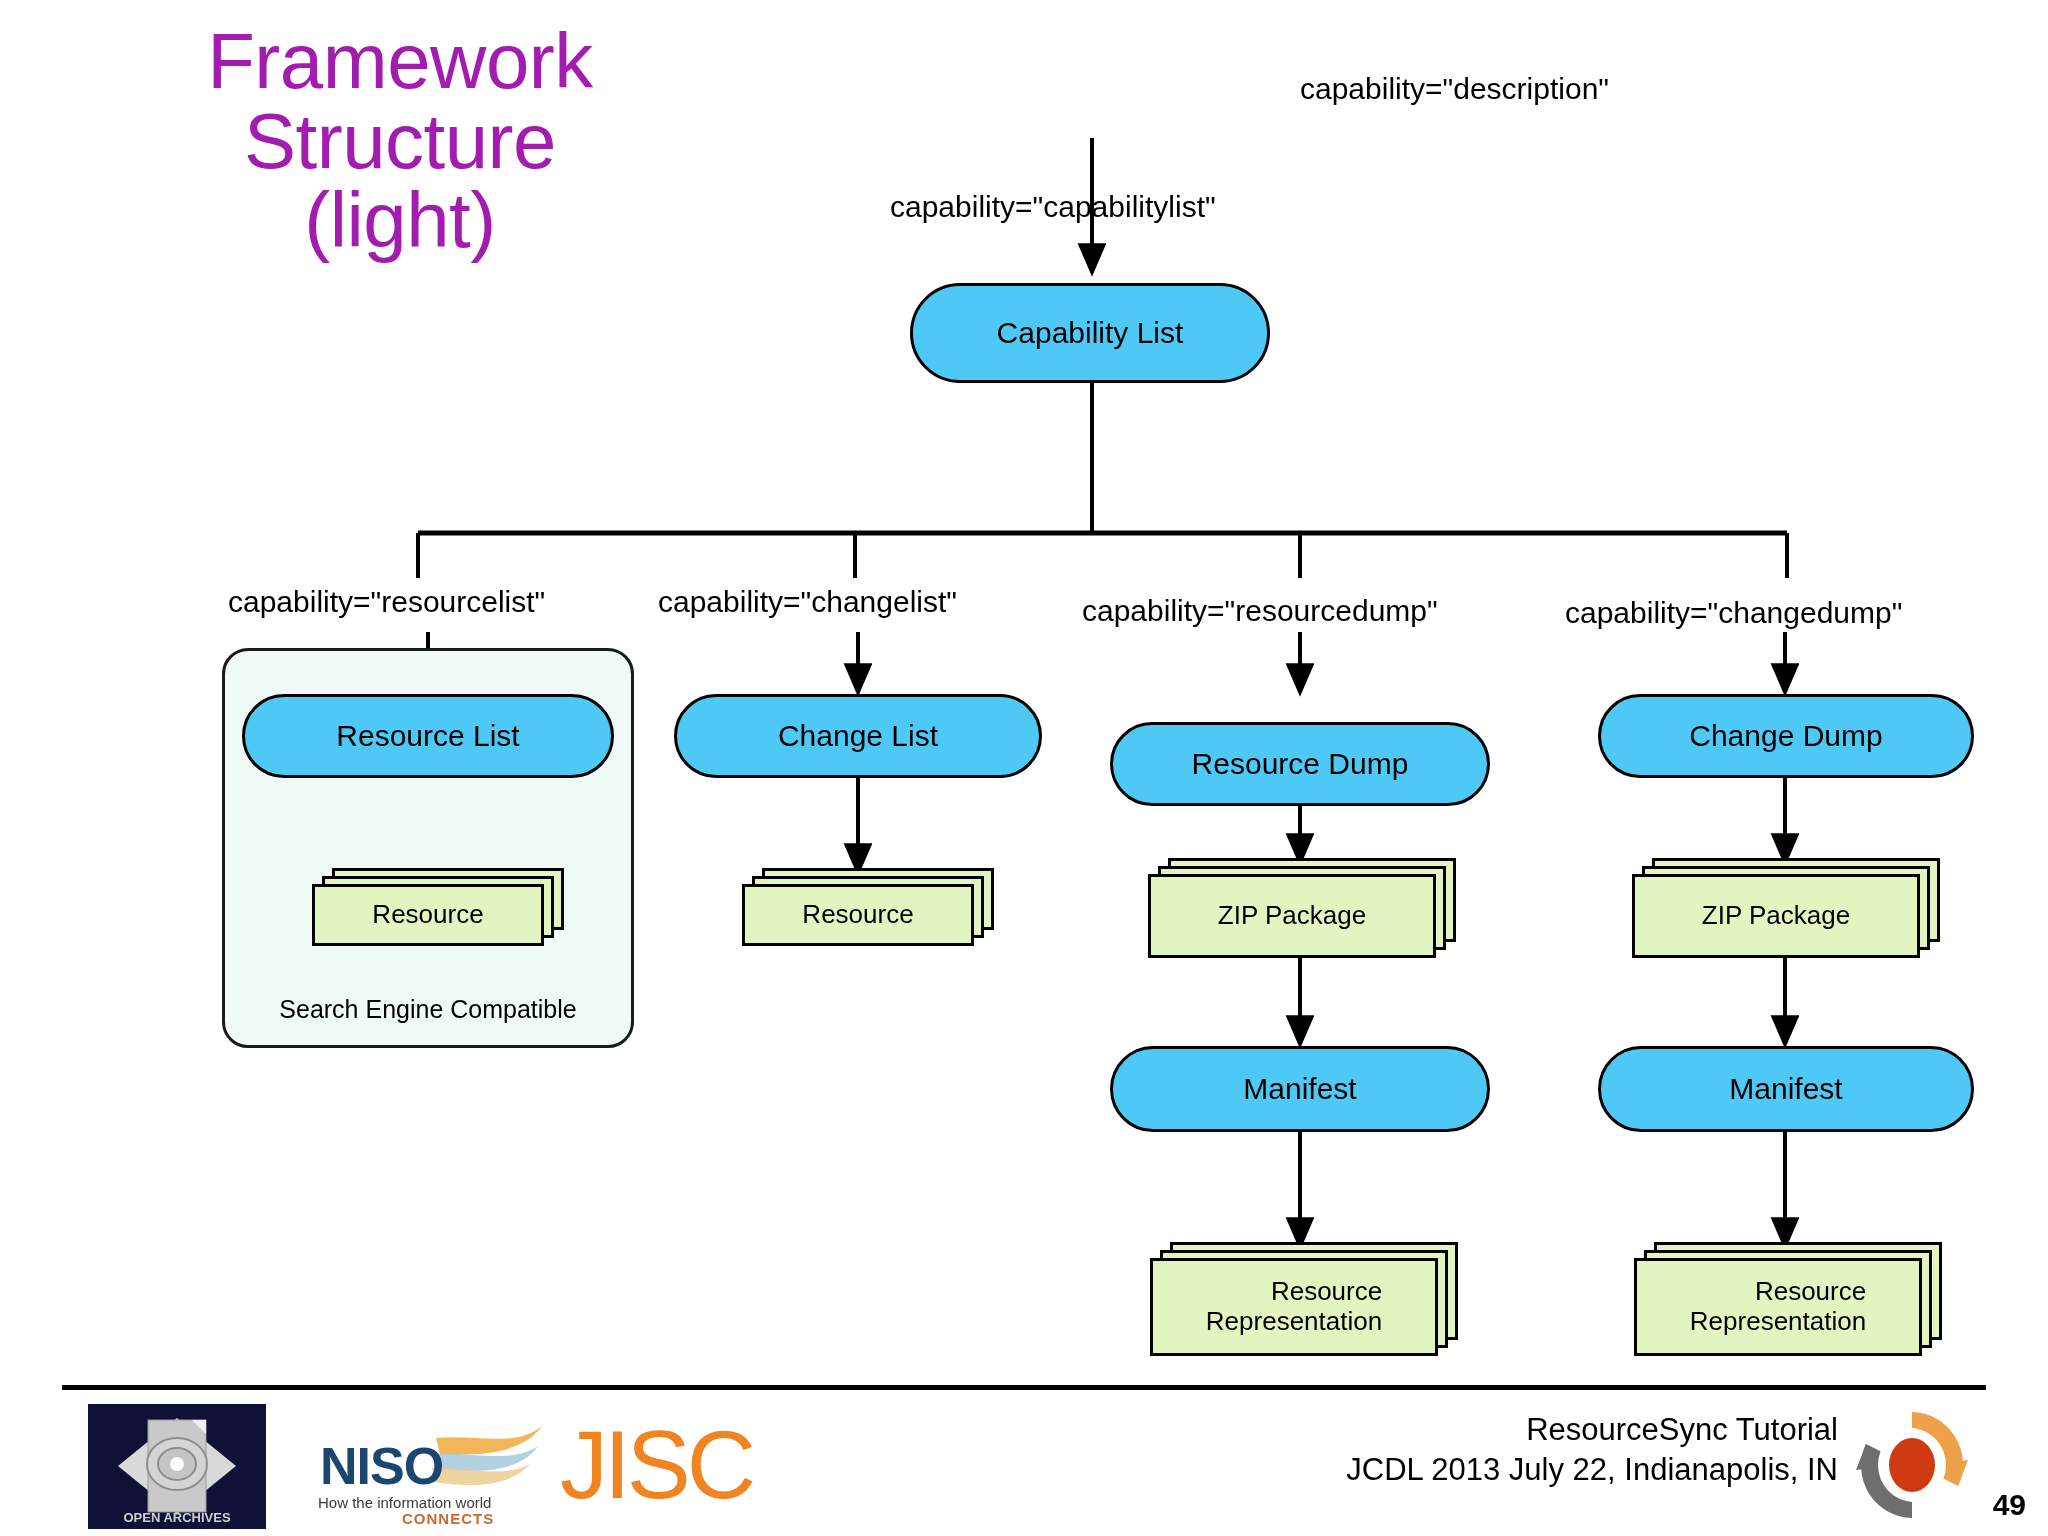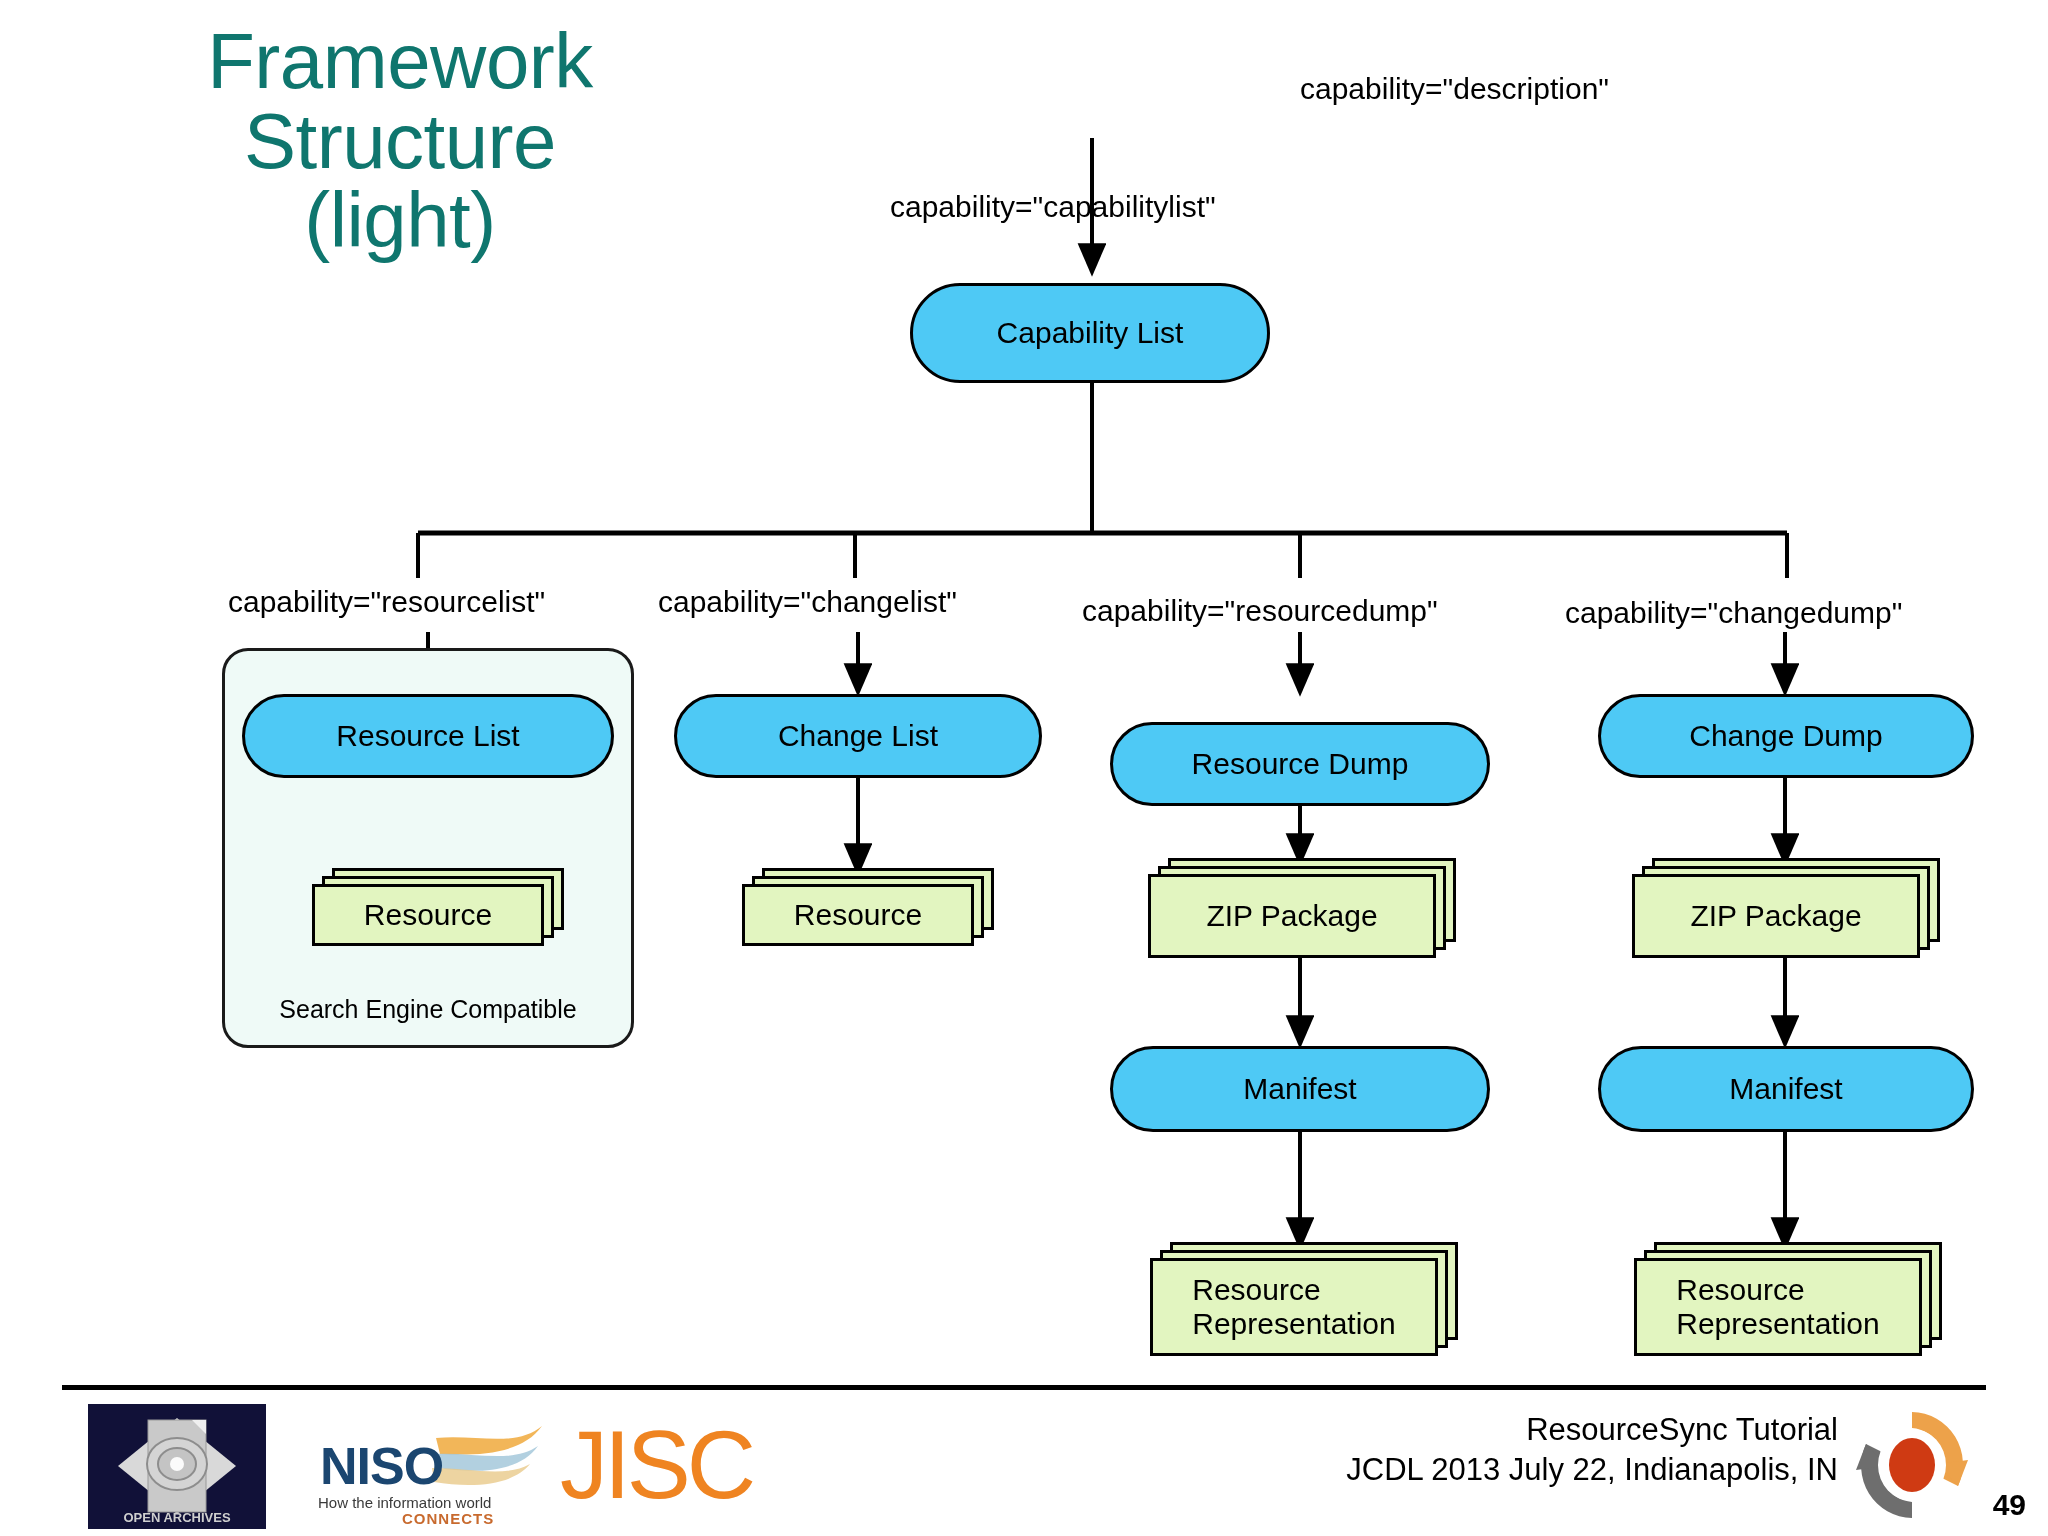--- a/index.html
+++ b/index.html
@@ -16,21 +16,21 @@
 
   
   #slide-title {
     position: absolute;
     left: 120px; top: 22px;
     width: 560px;
     text-align: center;
     font-size: 78px;
     line-height: 1.02;
     font-weight: 400;
-    color: #0f766e;
+    color: #a21caf;
     letter-spacing: -0.5px;
   }
   #slide-title .tline { display: block; white-space: nowrap; }
 
   
   #diagram {
     position: absolute;
     left: 0; top: 0;
     width: 2048px; height: 1390px;
   }
@@ -68,22 +68,22 @@
     border: 3px solid #000;
     box-sizing: border-box;
   }
   .docstack .sheet.back2 { left: 20px; top: -16px; }
   .docstack .sheet.back1 { left: 10px; top: -8px; }
   .docstack .sheet.front {
     left: 0; top: 0;
     display: flex;
     align-items: center;
     justify-content: center;
-    text-align: left;
-    font-size: 30px;
+    text-align: right;
+    font-size: 26px;
     line-height: 1.14;
     color: #000;
   }
 
   
   #sec-group {
     position: absolute;
     left: 222px; top: 648px;
     width: 412px; height: 400px;
     background: #effaf7;

